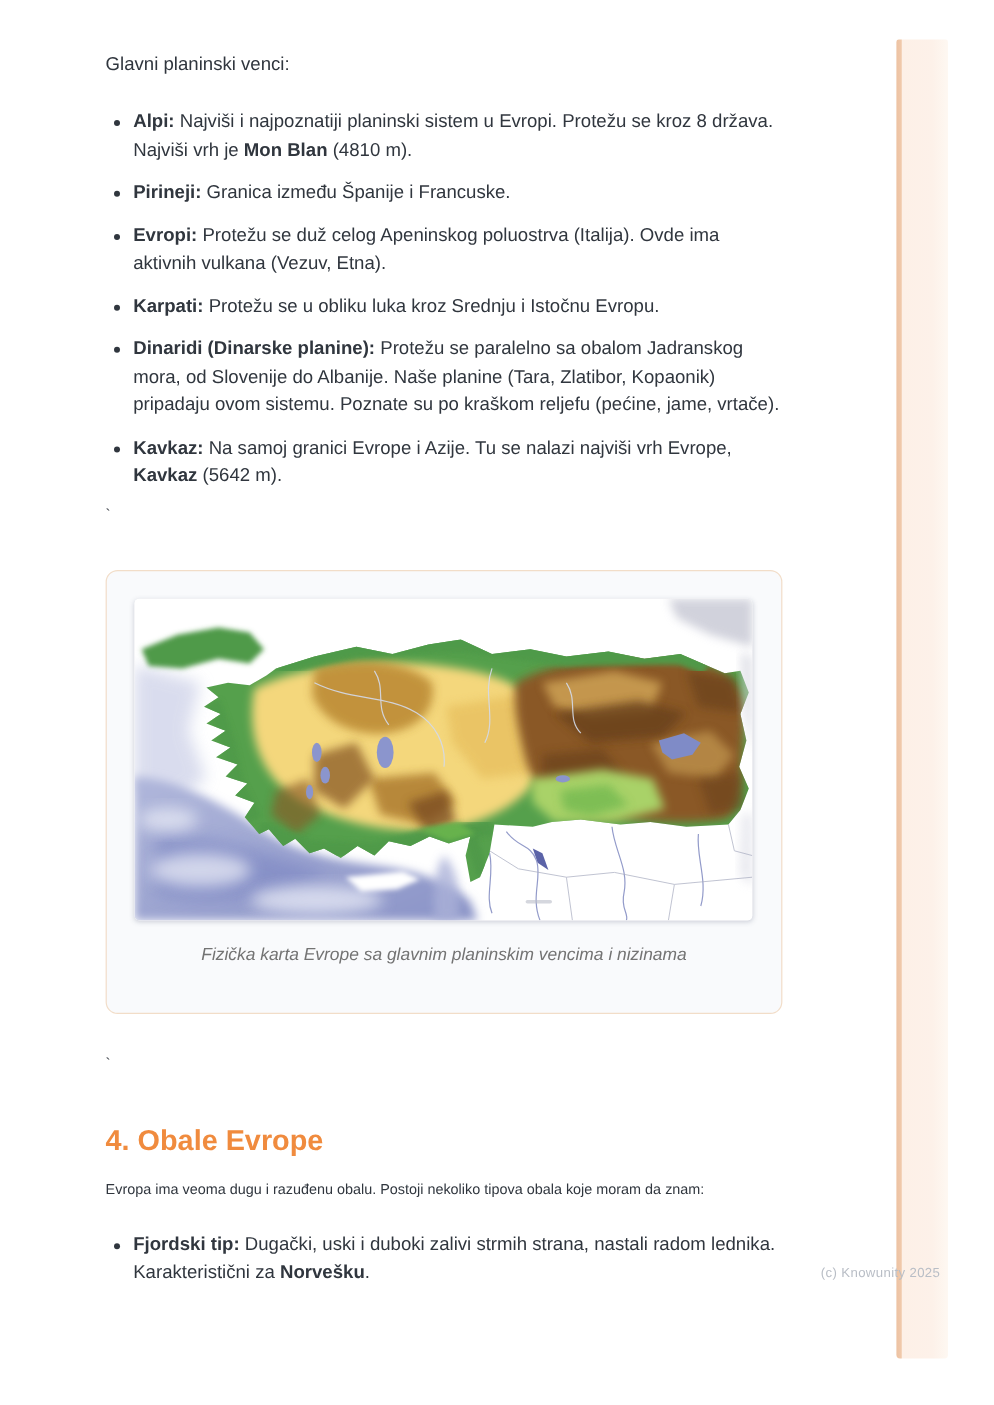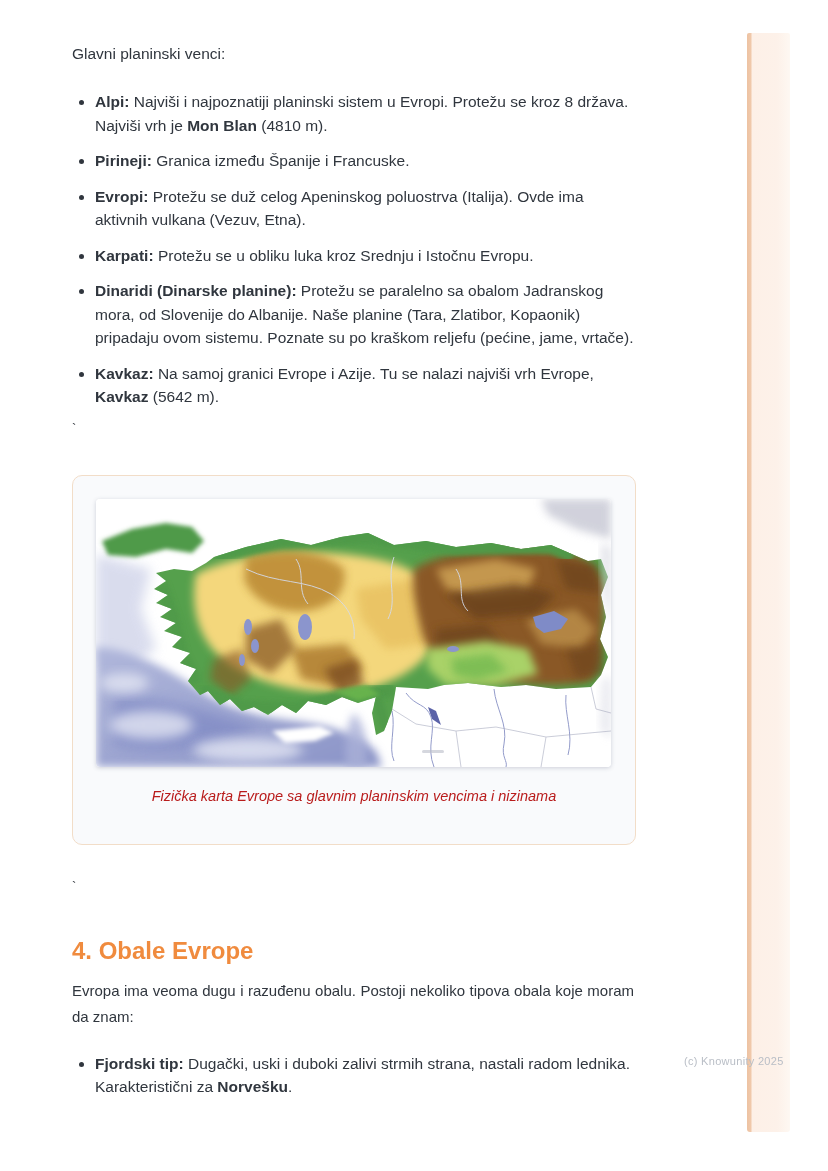--- a/index.html
+++ b/index.html
@@ -2,21 +2,21 @@
 <html><head>
 <meta charset="utf-8">
 <style>
   * { margin:0; padding:0; box-sizing:border-box; }
   html,body { background:#ffffff; }
   body {
     width:828px; height:1171px; position:relative; overflow:hidden;
     font-family:"Liberation Sans", sans-serif;
     color:#30363e;
   }
-  .content { position:absolute; left:72px; top:0; width:562px; padding-top:44px; }
+  .content { position:absolute; left:88px; top:0; width:562px; padding-top:44px; }
 
   .intro { font-size:15.5px; line-height:19px; margin-bottom:27px; }
 
   ul.blist { list-style:none; }
   ul.blist li {
     position:relative; padding-left:23px; margin-bottom:12px;
     font-size:15.5px; line-height:23.5px;
   }
   ul.blist li::before {
     content:""; position:absolute; left:7px; top:10px;
@@ -34,29 +34,29 @@
     padding:23px 23px 38px 23px;
   }
   .map-wrap {
     width:515px; height:268px; border-radius:4px; overflow:hidden;
     box-shadow:0 1px 4px rgba(70,80,110,0.25);
     background:#ffffff;
   }
   .map-wrap svg { display:block; }
   .caption {
     margin-top:20px; text-align:center;
-    font-size:14.5px; line-height:19px; font-style:italic; color:#b91c1c;
+    font-size:14.5px; line-height:19px; font-style:italic; color:#737373;
   }
 
   h2.sec {
     margin-top:44px; font-size:24px; line-height:23px; font-weight:bold;
     color:#f08b3e;
   }
   .para {
-    margin-top:16px; font-size:15px; line-height:26px;
+    margin-top:16px; font-size:12px; line-height:26px;
     text-align:justify;
   }
   ul.blist.coast { margin-top:22px; }
 
   .stripe {
     position:absolute; left:747px; top:33px; width:43px; height:1099px;
     background:linear-gradient(90deg,#edc2a2 0px,#f0c9ab 4px,#fdf0e7 5px,#fdf1e9 70%,#fef8f2 100%);
     border-radius:2px 2px 3px 3px;
   }
   .watermark {

